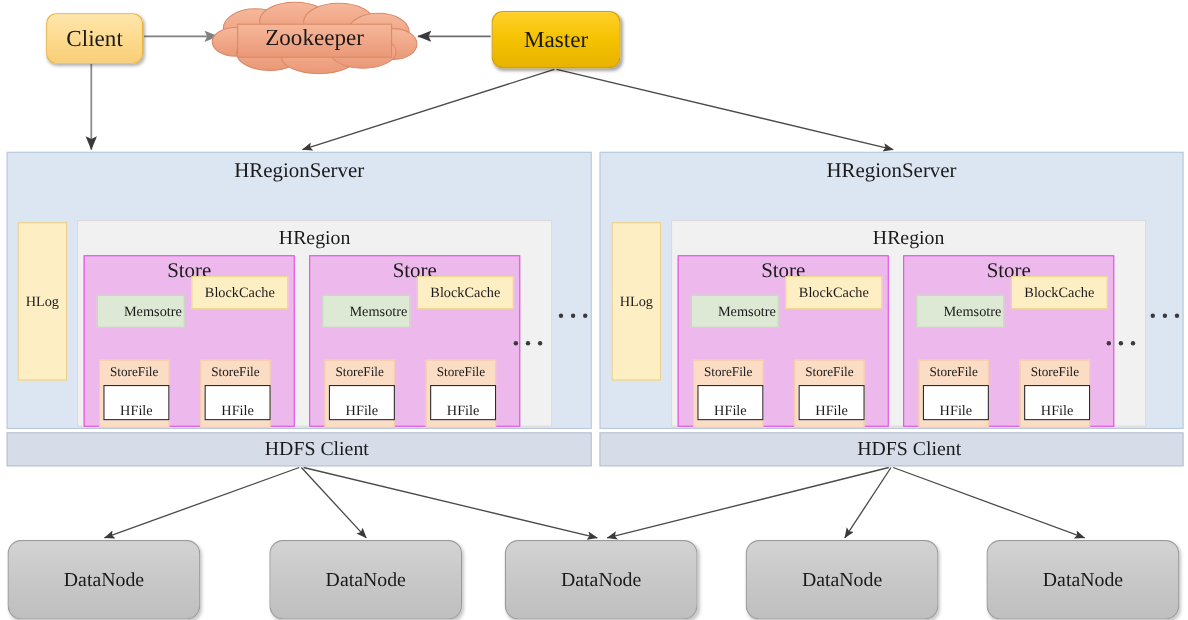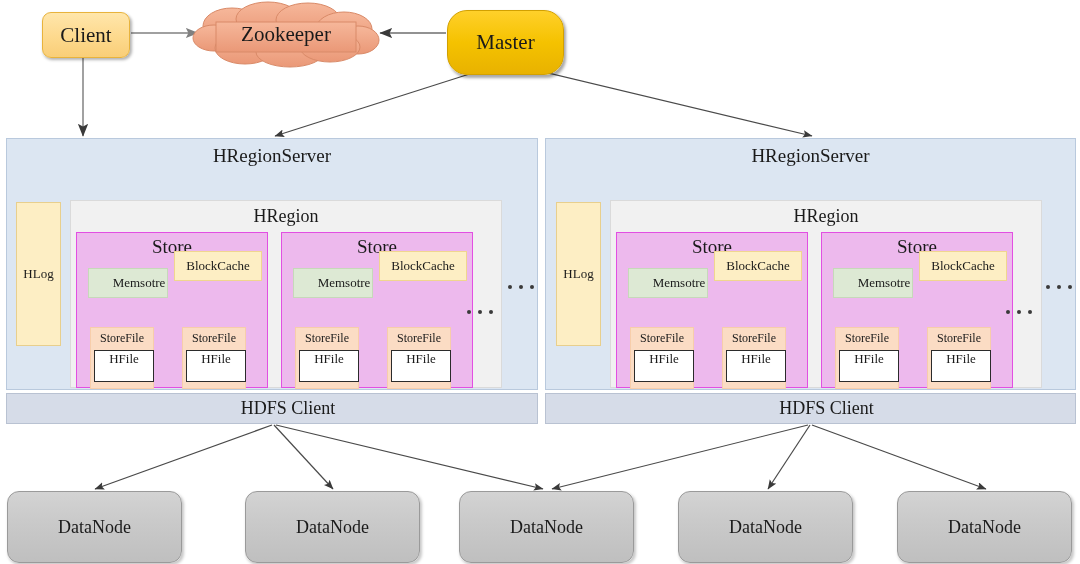--- a/index.html
+++ b/index.html
@@ -27,22 +27,22 @@
   .client-box {
     left: 42px; top: 12px; width: 88px; height: 46px;
     border-radius: 9px;
     border: 1px solid #e8b33c;
     background: linear-gradient(180deg, #ffe6ab 0%, #fdd98d 55%, #f9ce78 100%);
     display: flex; align-items: center; justify-content: center;
     font-size: 21px;
     box-shadow: 1.5px 2px 3px rgba(0,0,0,0.30);
   }
   .master-box {
-    left: 447px; top: 10px; width: 117px; height: 65px;
-    border-radius: 20px;
+    left: 447px; top: 10px; width: 117px; height: 52px;
+    border-radius: 10px;
     border: 1px solid #d2a000;
     background: linear-gradient(180deg, #ffd02a 0%, #f5c200 50%, #e8b200 100%);
     display: flex; align-items: center; justify-content: center;
     font-size: 21px;
     box-shadow: 2px 2.5px 3px rgba(0,0,0,0.35);
   }
   .zk-wrap { left: 190px; top: 0px; width: 192px; height: 68px; }
   .zk-label {
     position: absolute; left: 0; top: 0; width: 192px; height: 68px;
     display: flex; align-items: center; justify-content: center;
@@ -121,21 +121,21 @@
     border: 1px solid #f7cdaa;
   }
   .storefile-label {
     position: absolute; left: 0; top: 3px; width: 100%;
     text-align: center; font-size: 12px;
   }
   .hfile {
     position: absolute; left: 3px; top: 22px; width: 58px; height: 30px;
     background: #ffffff;
     border: 1.6px solid #2b2b2b;
-    display: flex; align-items: flex-start; justify-content: center;
+    display: flex; align-items: flex-end; justify-content: center;
     font-size: 13px;
   }
 
   .dots {
     height: 14px;
     display: flex; align-items: center; justify-content: space-between;
     width: 26px;
     font-size: 0;
   }
   .dots i {

